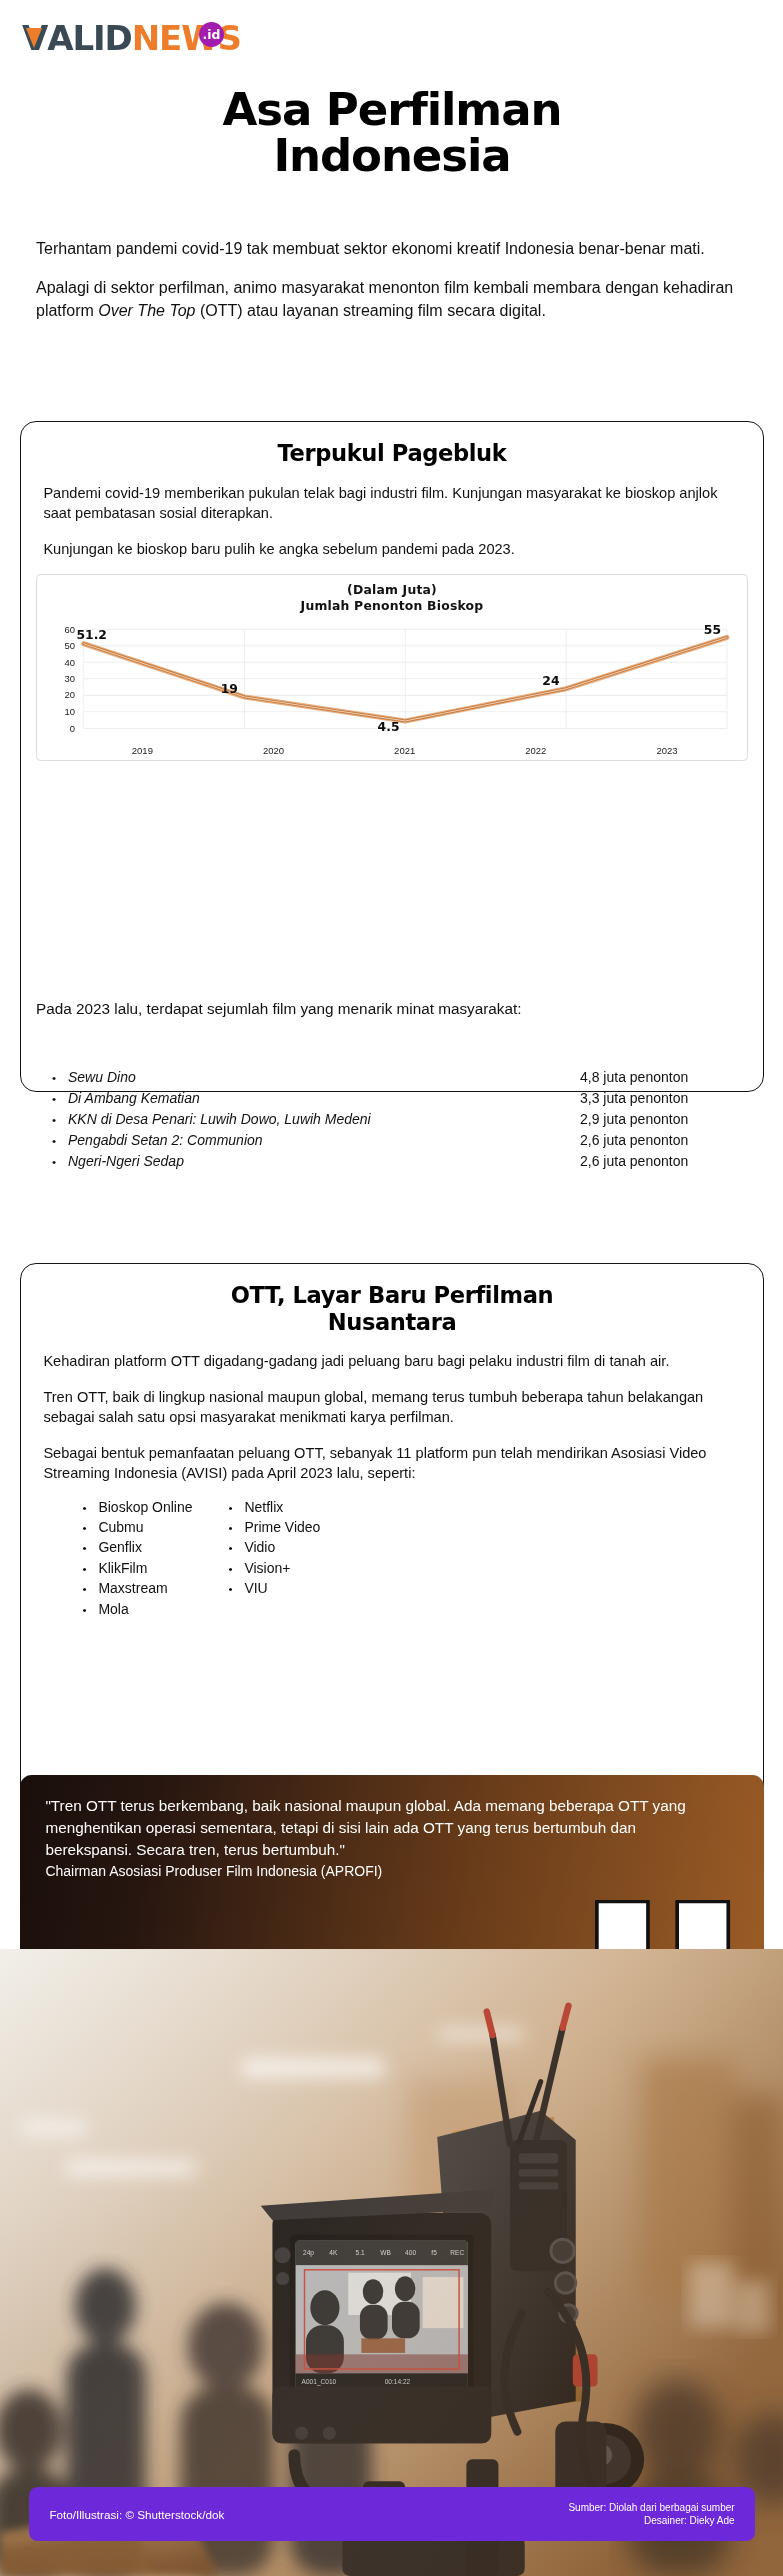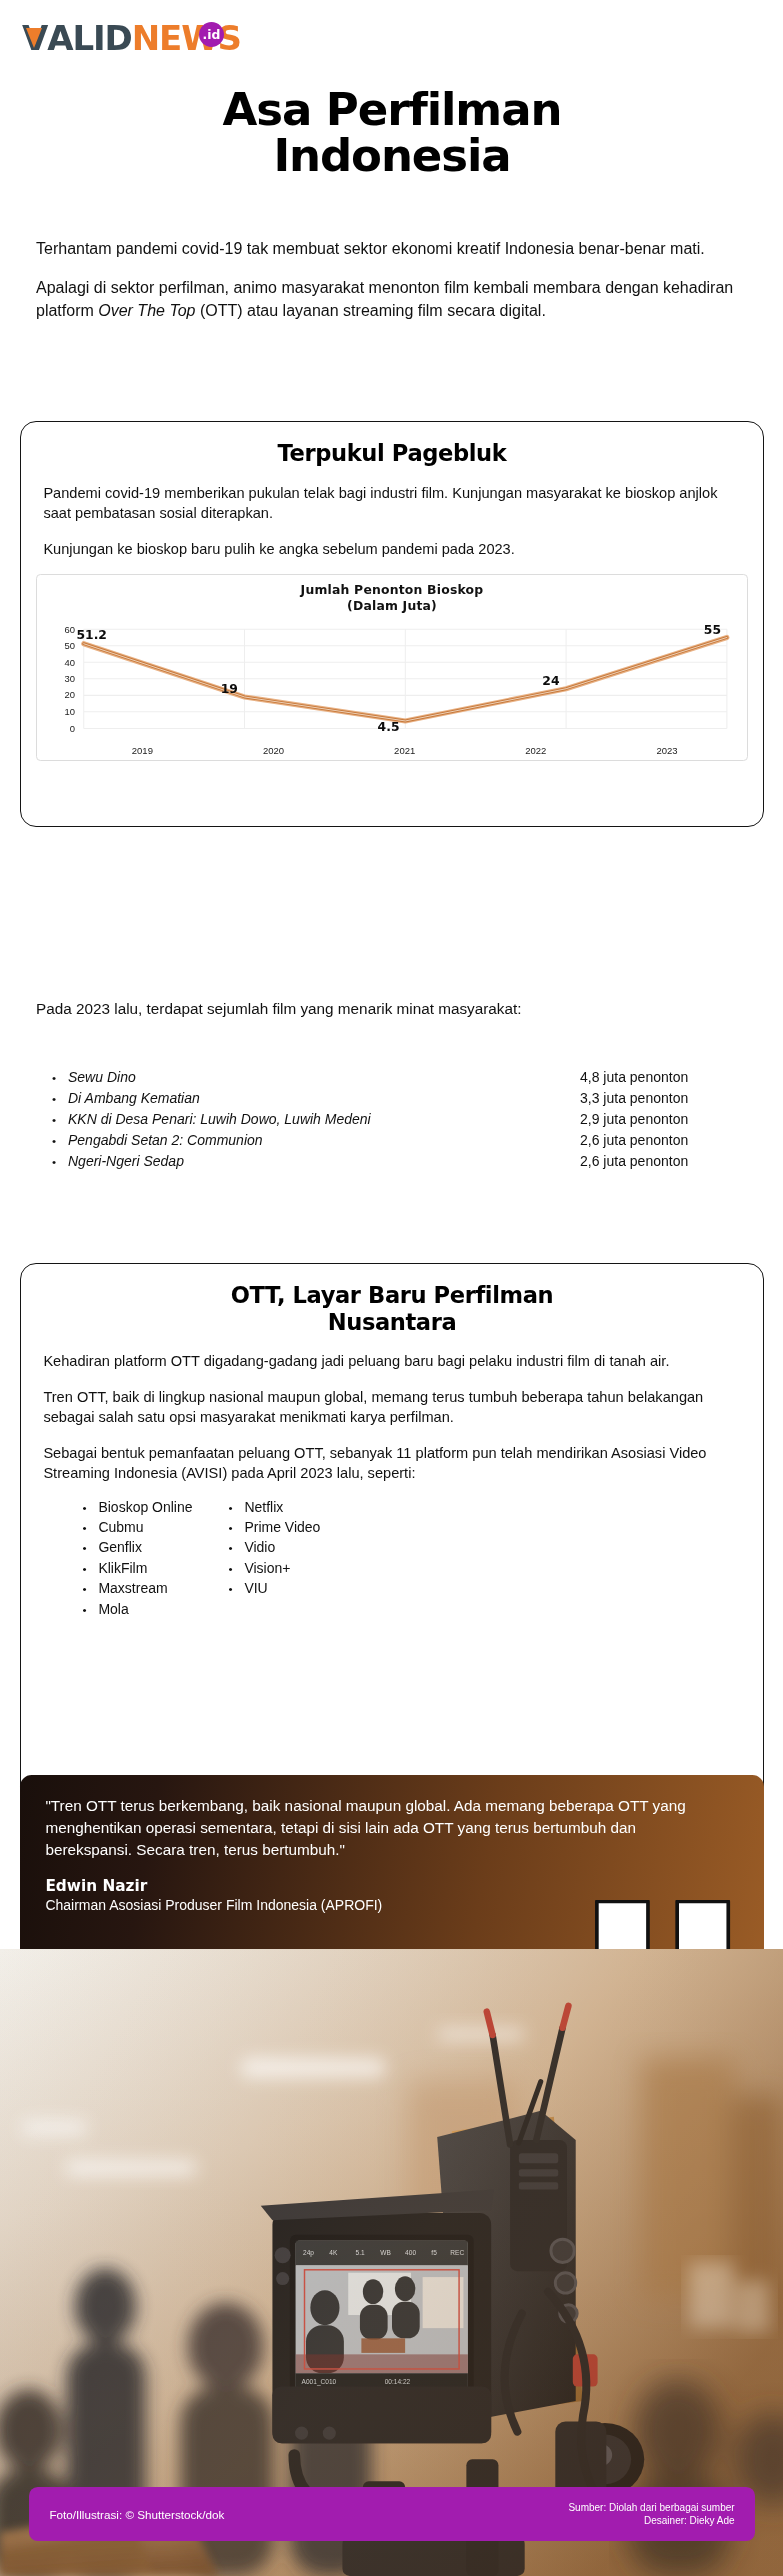--- a/index.html
+++ b/index.html
@@ -98,21 +98,21 @@
 
   
   .section-box {
     position: absolute;
     left: 20.4px;
     right: 20.4px;
     border: 1.5px solid #141414;
     border-radius: 16px;
     background: #ffffff;
   }
-  #section-pagebluk { top: 421px; height: 406px; }
+  #section-pagebluk { top: 421px; height: 671px; }
   #section-ott      { top: 1263px; height: 678px; }
 
   .section-title {
     text-align: center;
     font-family: "DejaVu Sans", sans-serif;
     font-size: 22.6px;
     font-weight: 800;
     letter-spacing: -0.4px;
     color: #000000;
     margin-top: 18px;
@@ -276,21 +276,21 @@
     background: #cdc6bd;
   }
   .photo svg { display: block; width: 784px; height: 627px; }
 
   
   .footer-bar {
     position: absolute;
     left: 29px; right: 29px;
     bottom: 35px;
     height: 54px;
-    background: #a21caf;
+    background: #6d28d9;
     border-radius: 8.7px;
     display: flex;
     align-items: center;
     justify-content: space-between;
     padding: 0 20.4px;
     z-index: 5;
   }
   .footer-left {
     color: #ffffff;
     font-size: 11.7px;
@@ -329,22 +329,22 @@
 
 <section class="section-box" id="section-pagebluk">
   <h2 class="section-title">Terpukul Pagebluk</h2>
   <div class="section-body">
     <p>Pandemi covid-19 memberikan pukulan telak bagi industri film. Kunjungan masyarakat ke bioskop anjlok saat pembatasan sosial diterapkan.</p>
     <p>Kunjungan ke bioskop baru pulih ke angka sebelum pandemi pada 2023.</p>
   </div>
 
   <div class="chart-card">
     <div class="chart-title">
+      <div>(Dalam Juta)</div>
       <div>Jumlah Penonton Bioskop</div>
-      <div>(Dalam Juta)</div>
     </div>
     <div class="chart-area">
       <svg class="chart-svg" viewBox="0 0 960 170" preserveAspectRatio="none">
 
         <g stroke="#eeeeee" stroke-width="1.4">
           <line x1="56" y1="14" x2="940" y2="14"></line>
           <line x1="56" y1="36.7" x2="940" y2="36.7"></line>
           <line x1="56" y1="59.3" x2="940" y2="59.3"></line>
           <line x1="56" y1="82" x2="940" y2="82"></line>
           <line x1="56" y1="104.7" x2="940" y2="104.7"></line>
@@ -482,21 +482,20 @@
       <div class="ott-item">
         <span class="ott-bullet">•</span>
         <span class="ott-label">VIU</span>
       </div>
     </div>
   </div>
 </section>
 
 <div class="quote-box">
   <p class="quote-text">"Tren OTT terus berkembang, baik nasional maupun global. Ada memang beberapa OTT yang menghentikan operasi sementara, tetapi di sisi lain ada OTT yang terus bertumbuh dan berekspansi. Secara tren, terus bertumbuh."</p>
-  <div class="quote-name">Edwin Nazir</div>
   <div class="quote-role">Chairman Asosiasi Produser Film Indonesia (APROFI)</div>
   <svg class="quote-marks" viewBox="0 0 215 200">
     <path d="M8 2 L78 2 L78 118 Q78 170 30 196 L6 196 Q44 166 48 124 L8 124 Z" fill="#ffffff" stroke="#111111" stroke-width="5" stroke-linejoin="round"></path>
     <path d="M118 2 L188 2 L188 118 Q188 170 140 196 L116 196 Q154 166 158 124 L118 124 Z" fill="#ffffff" stroke="#111111" stroke-width="5" stroke-linejoin="round"></path>
   </svg>
 </div>
 
 <div class="photo">
   <svg viewBox="0 0 1076 860" preserveAspectRatio="xMidYMid slice">
     <defs>

